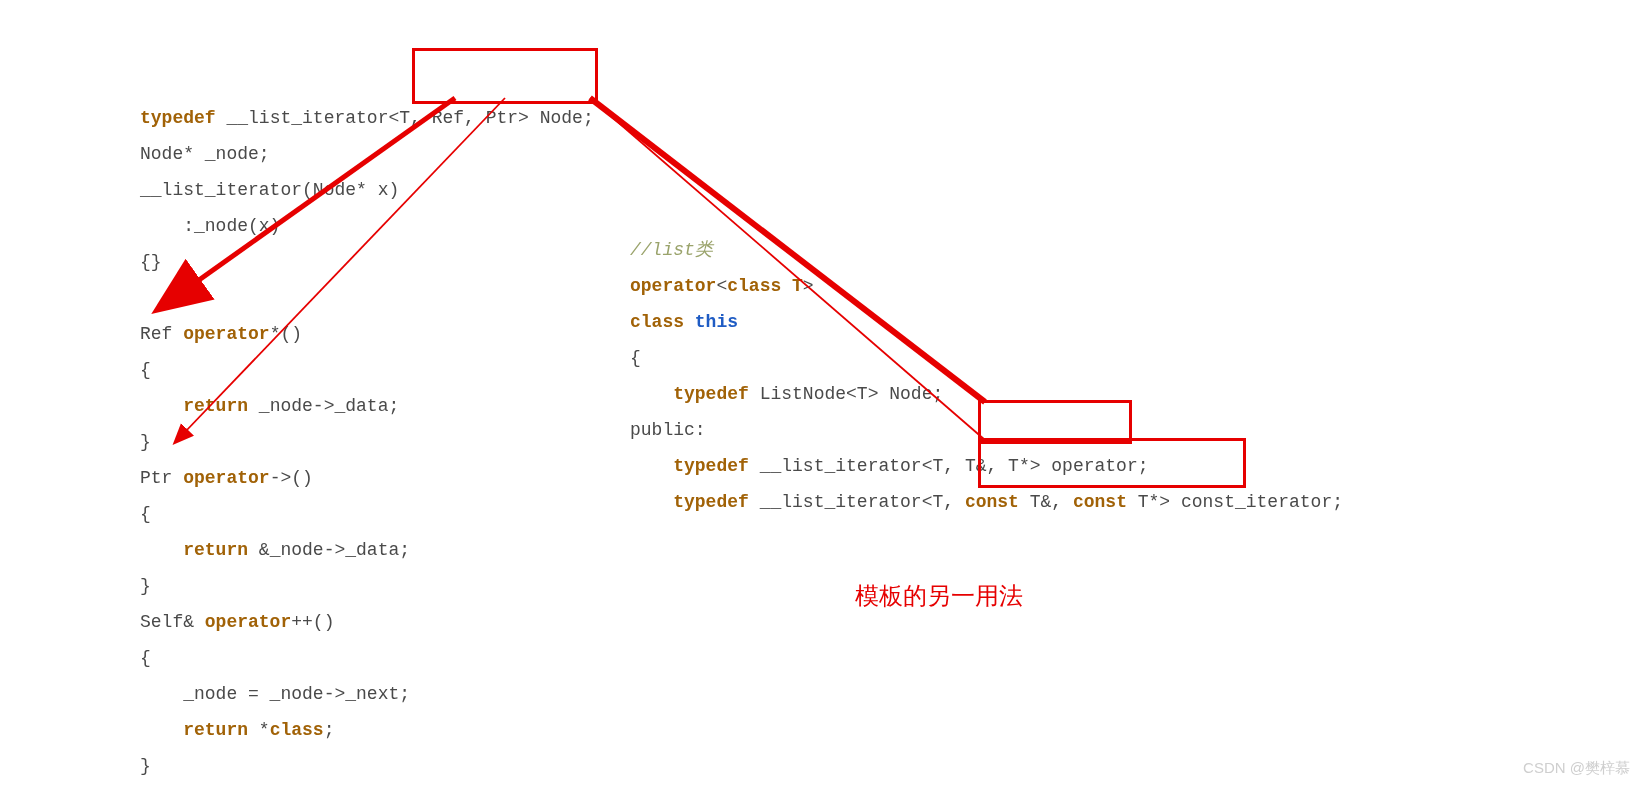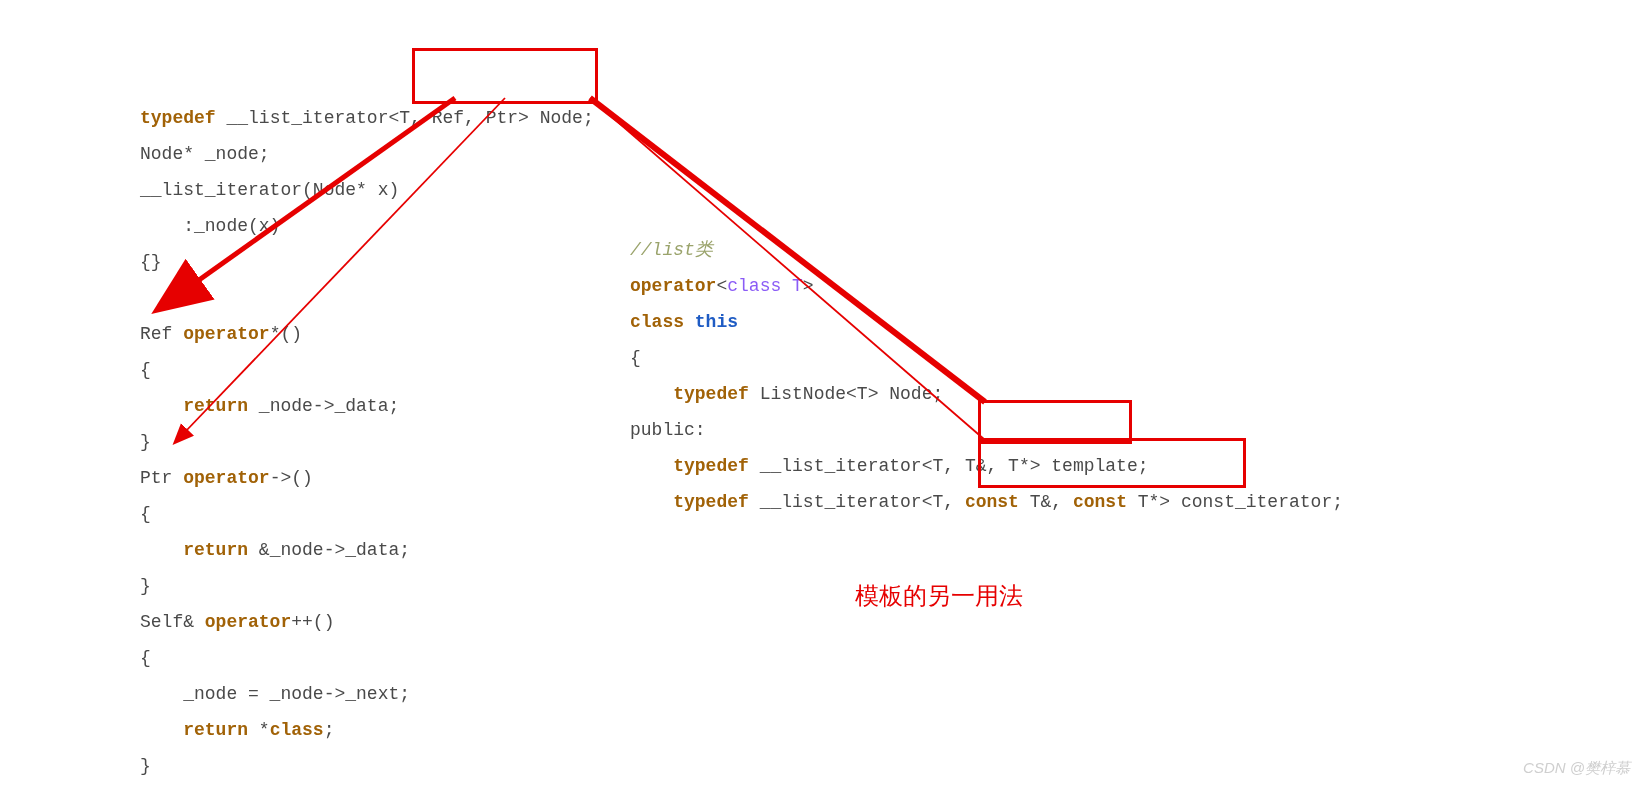--- a/index.html
+++ b/index.html
@@ -15,42 +15,41 @@
     overflow: hidden;
   }
   .code-col {
     position: absolute;
     line-height: 36px;
     white-space: pre;
   }
   .left-col { left: 140px; top: 64px; }
   .right-col { left: 630px; top: 196px; }
   .kw { font-weight: 700; color: #a16207; }
-  .kwblue { font-weight: 400; color: #8b5cf6; }
+  .kwblue { font-weight: 700; color: #a16207; }
   .type { font-weight: 700; color: #1f5cc4; }
   .comment { color: #9aa36b; font-style: italic; }
   .box {
     position: absolute;
     border: 3px solid #e60000;
     background: transparent;
   }
   .annotation {
     position: absolute;
     color: #e60000;
     font-family: "SimHei", "Microsoft YaHei", sans-serif;
     font-size: 24px;
   }
   .watermark {
     position: absolute;
     right: 14px;
     bottom: 14px;
     color: #cfcfcf;
     font-family: "Microsoft YaHei", sans-serif;
     font-size: 15px;
-    font-style: italic;
   }
   svg.arrows {
     position: absolute;
     left: 0; top: 0;
     width: 1644px; height: 792px;
     pointer-events: none;
   }
 </style>
 </head>
 <body>
@@ -77,21 +76,21 @@
 <span>}</span>
 </div>
 
 <div class="code-col right-col">
 <span class="comment">//list类</span>
 <span class="kw">operator</span><span>&lt;</span><span class="kwblue">class T</span><span>&gt;</span>
 <span class="kw">class </span><span class="type">this</span>
 <span>{</span>
 <span>    </span><span class="kw">typedef</span><span> ListNode&lt;T&gt; Node;</span>
 <span>public:</span>
-<span>    </span><span class="kw">typedef</span><span> __list_iterator</span><span>&lt;T, T&amp;, T*&gt;</span><span> template;</span>
+<span>    </span><span class="kw">typedef</span><span> __list_iterator</span><span>&lt;T, T&amp;, T*&gt;</span><span> operator;</span>
 <span>    </span><span class="kw">typedef</span><span> __list_iterator</span><span>&lt;T, </span><span class="kw">const</span><span> T&amp;, </span><span class="kw">const</span><span> T*&gt;</span><span> const_iterator;</span>
 </div>
 
 <div class="box" style="left:412px; top:48px; width:180px; height:50px;"></div>
 <div class="box" style="left:978px; top:400px; width:148px; height:38px;"></div>
 <div class="box" style="left:978px; top:438px; width:262px; height:44px;"></div>
 
 <svg class="arrows">
   <defs>
     <marker id="ah" markerWidth="14" markerHeight="14" refX="2" refY="5" orient="auto">

